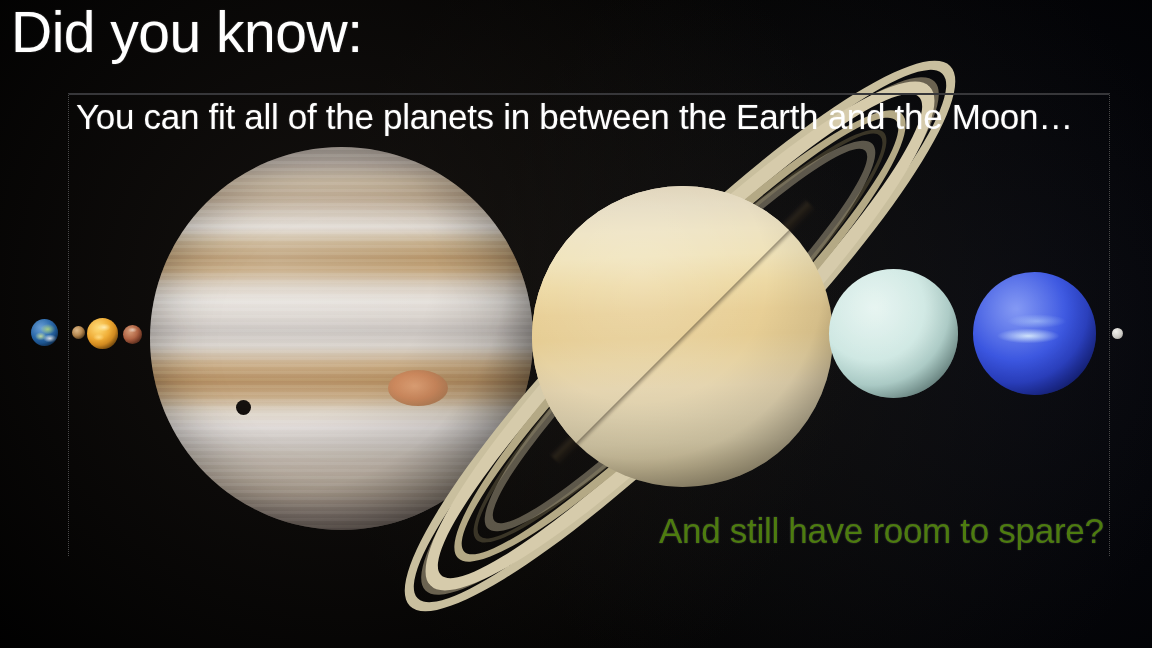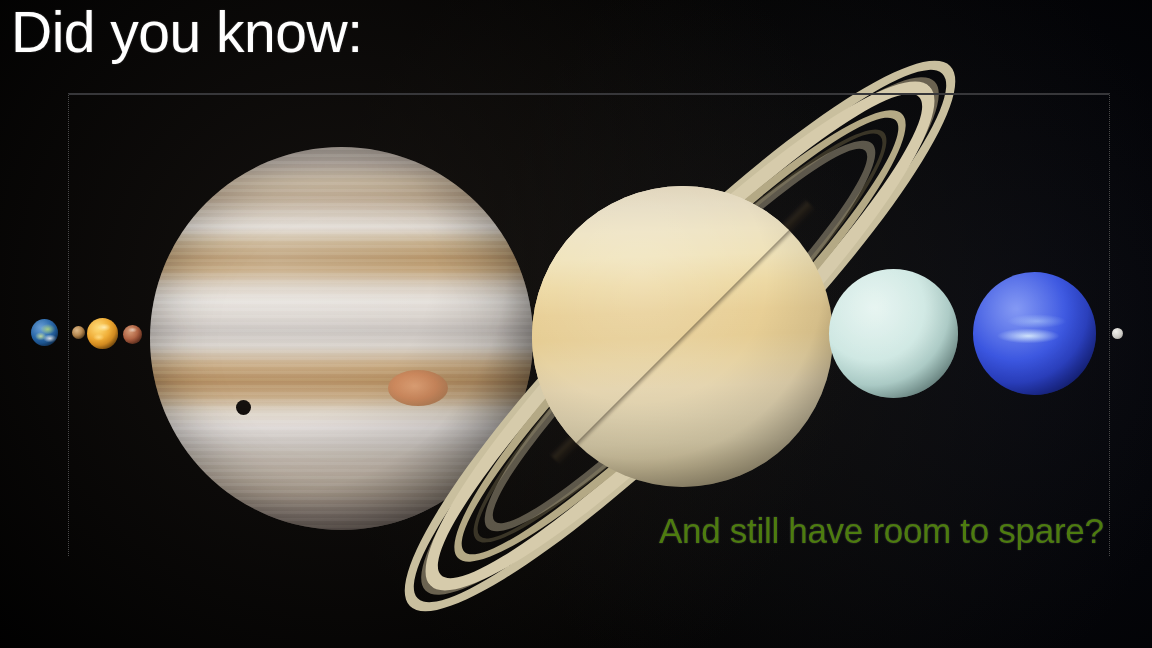--- a/index.html
+++ b/index.html
@@ -270,16 +270,17 @@
   </div>
 
   <div class="planet" id="uranus"></div>
   <div class="planet" id="neptune"></div>
   <div class="planet" id="moon"></div>
 
   <div class="title">Did you know:</div>
 
   <div class="textbox"></div>
 
+  <div class="line2">You can fit all of the planets in between the Earth and the Moon…</div>
 
   <div class="line3">And still have room to spare?</div>
 
 </div>
 
 </body></html>

